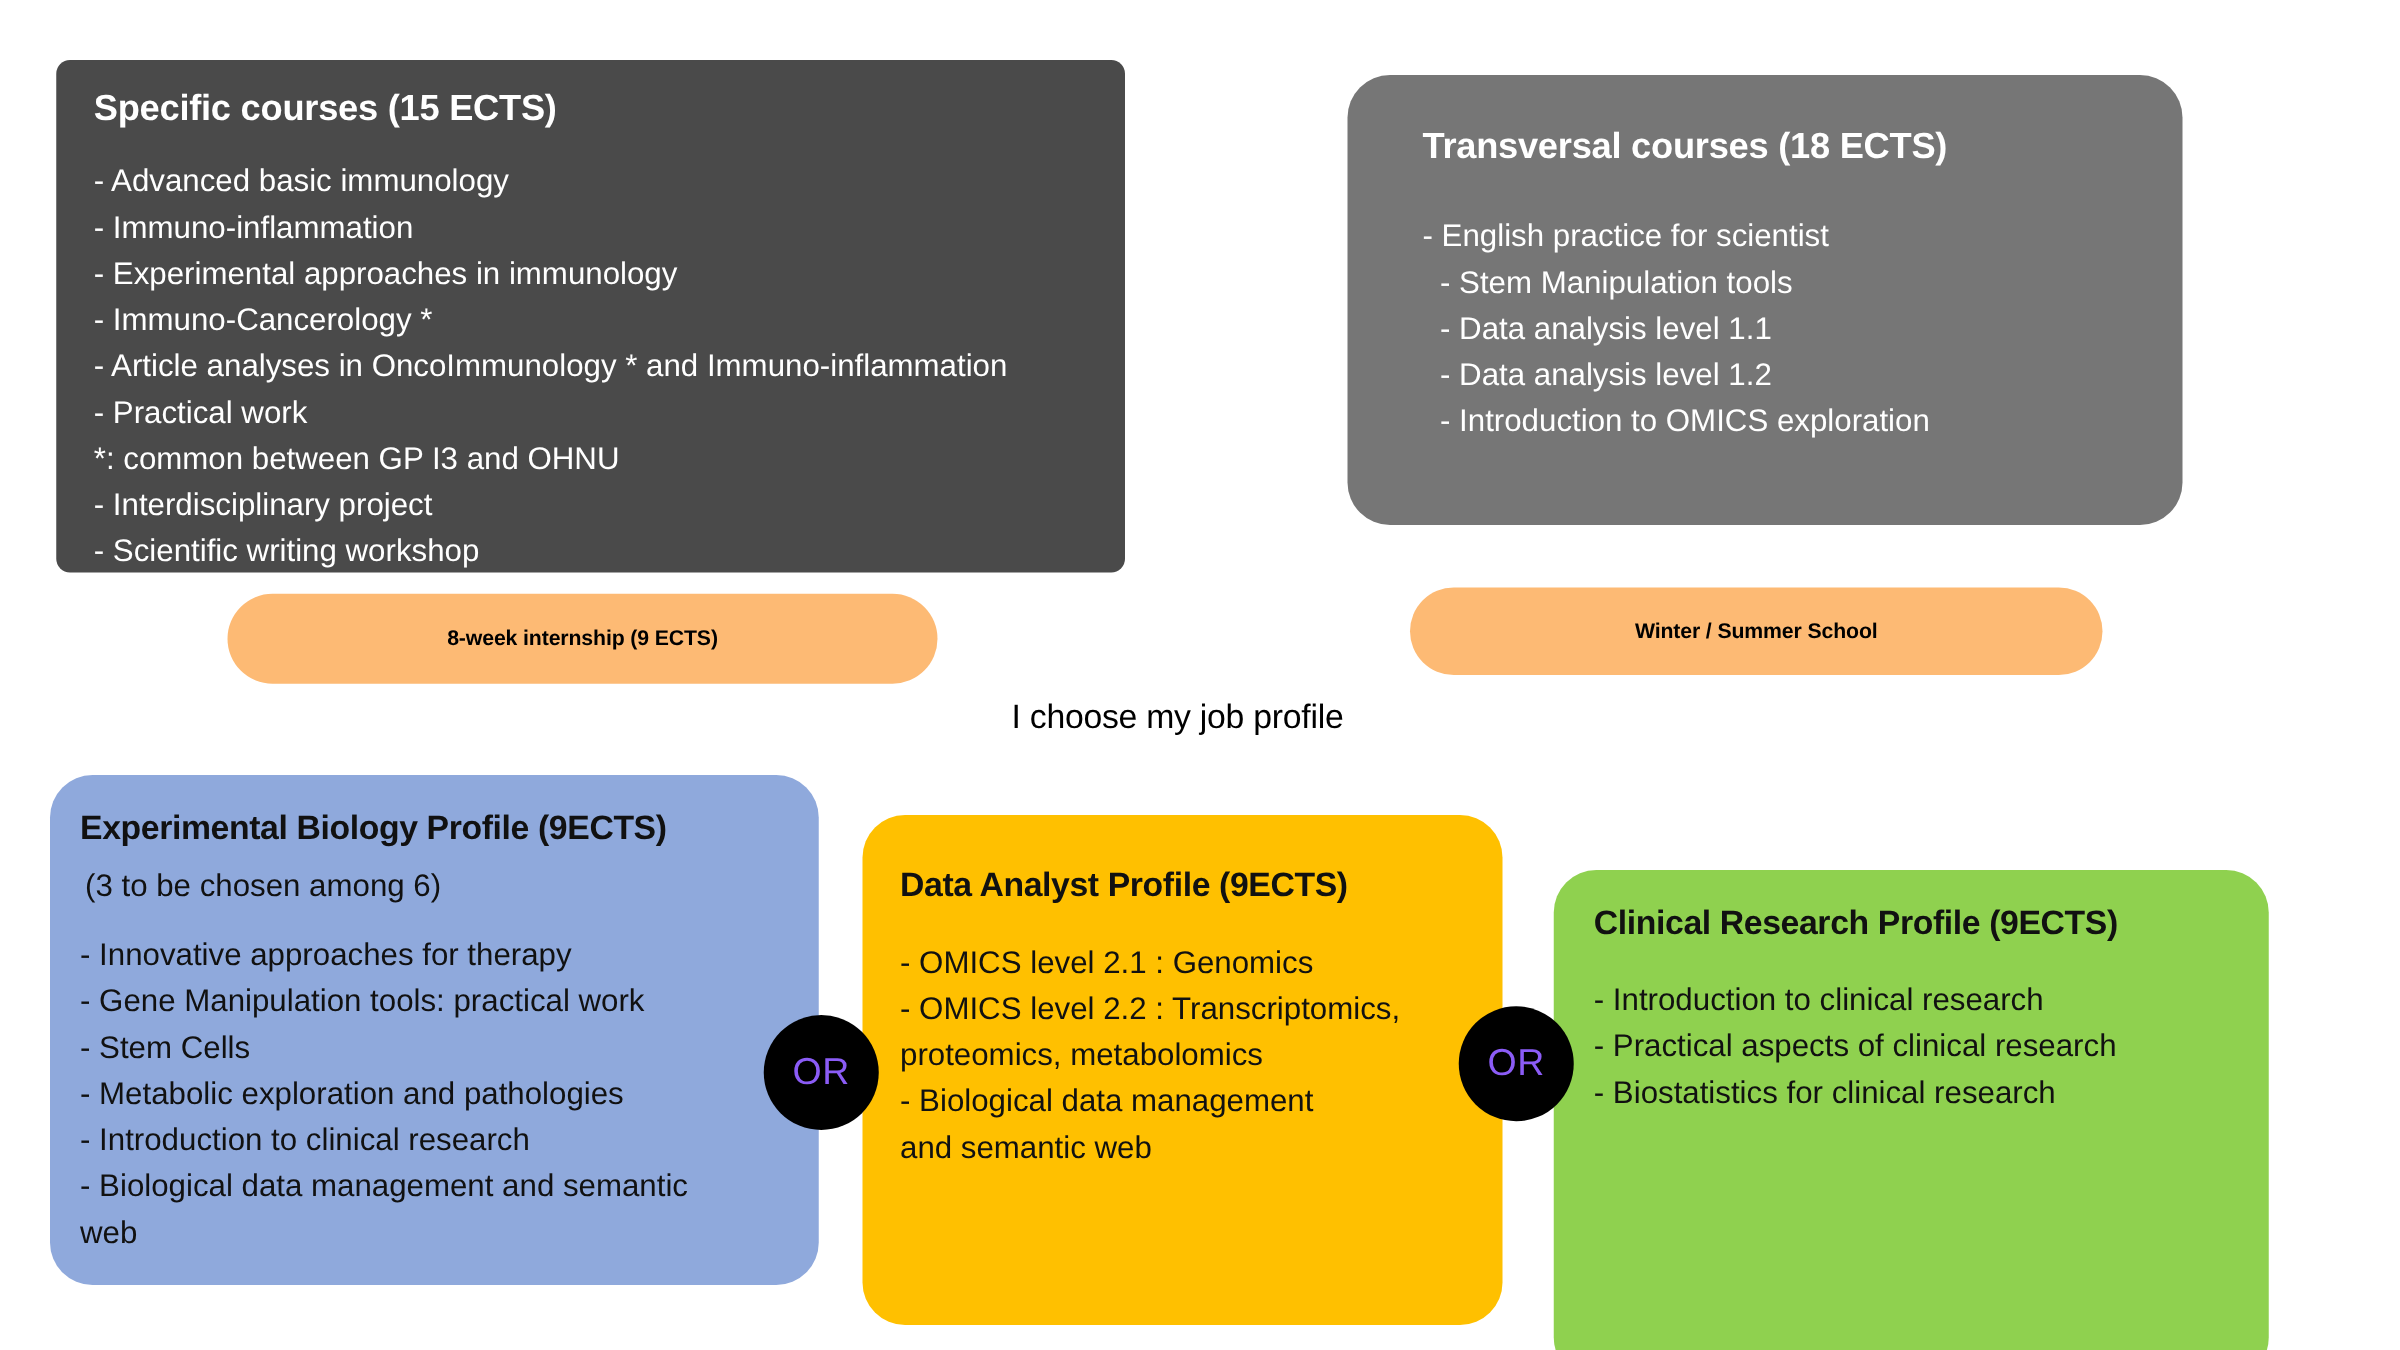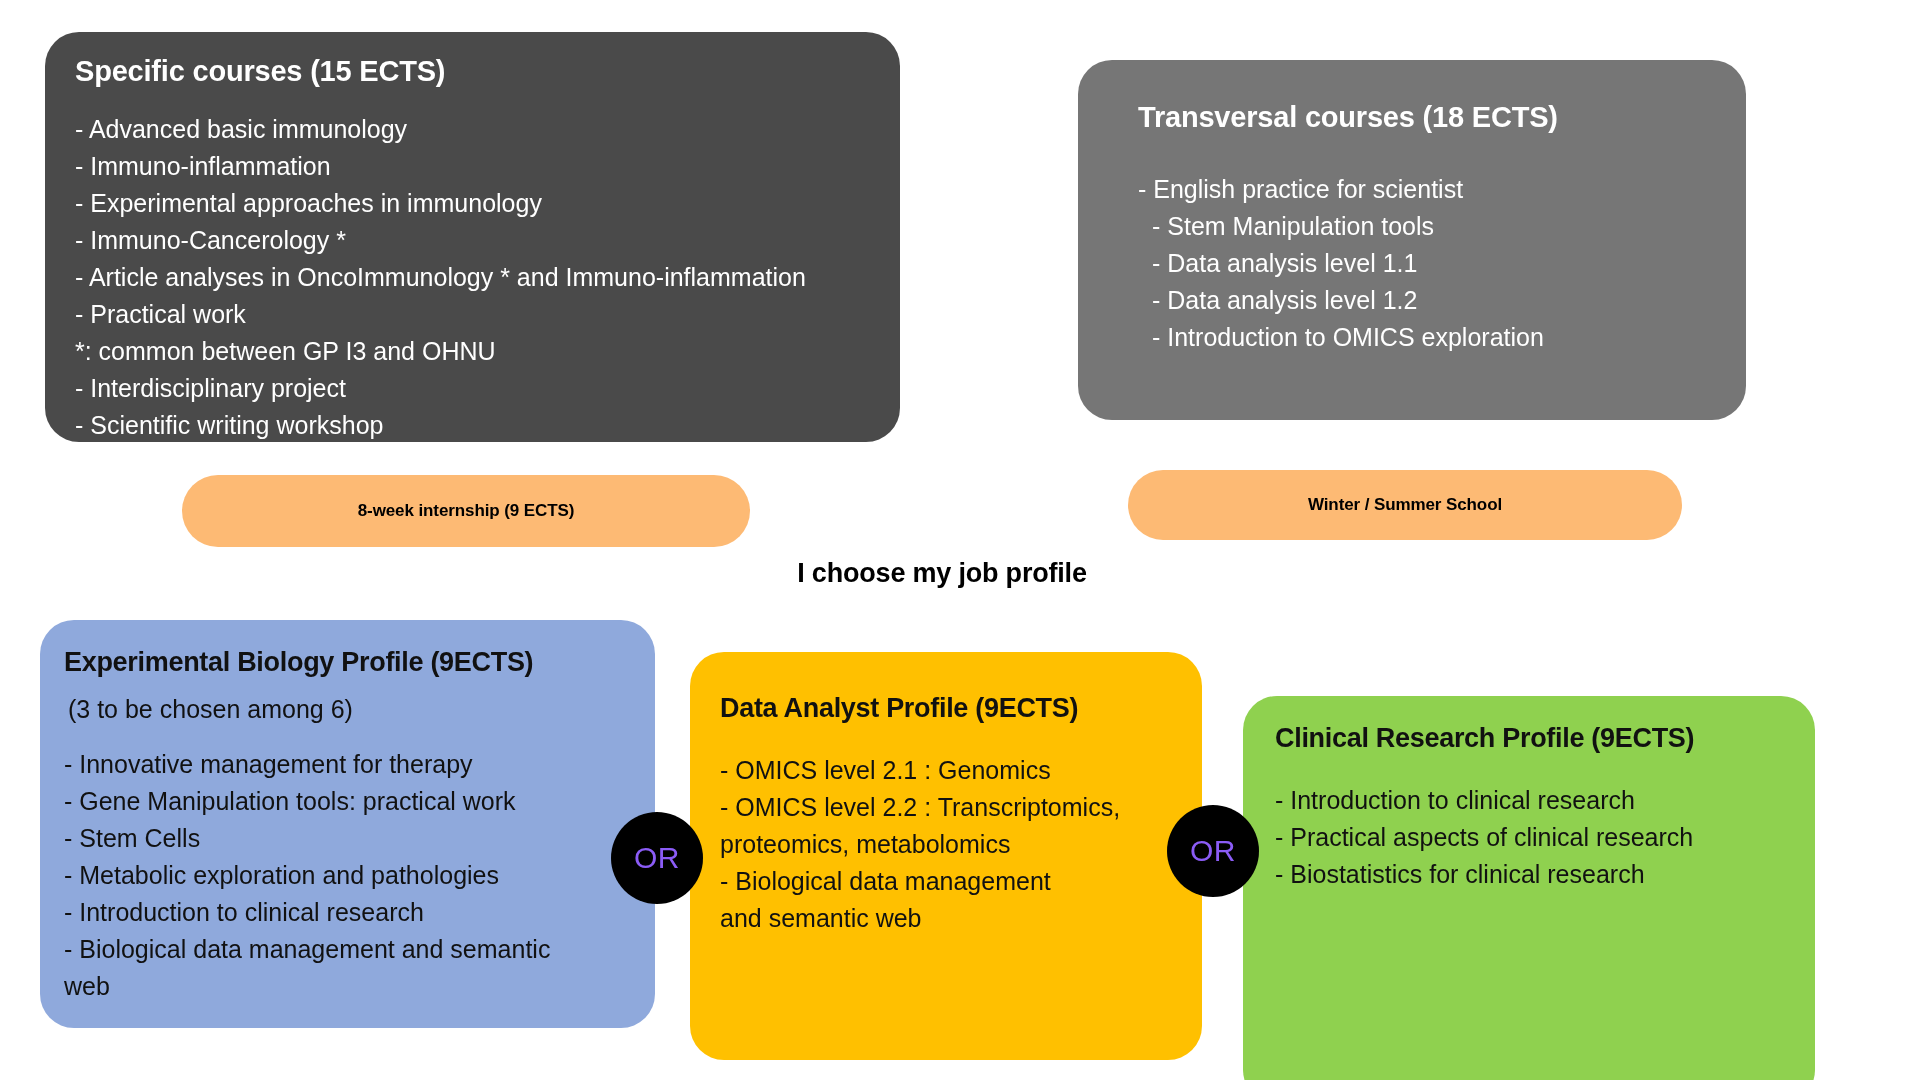--- a/index.html
+++ b/index.html
@@ -24,25 +24,26 @@
   
   .panel {
     position: absolute;
     box-sizing: border-box;
     border-radius: 34px;
     color: #ffffff;
   }
 
   .panel-specific {
     left: 45px;
-    top: 32px;
+    top: 48px;
     width: 855px;
     height: 410px;
     background: #4a4a4a;
     padding: 22px 30px 0 30px;
+    border-radius: 11px;
   }
 
   .panel-transversal {
     left: 1078px;
     top: 60px;
     width: 668px;
     height: 360px;
     background: #767676;
     padding: 40px 30px 0 60px;
   }
@@ -103,21 +104,21 @@
   }
 
   
   .choose-heading {
     position: absolute;
     left: 0;
     right: 0;
     top: 558px;
     text-align: center;
     font-size: 27px;
-    font-weight: bold;
+    font-weight: normal;
     color: #000000;
     letter-spacing: -0.2px;
   }
   .choose-heading-inner {
     display: inline-block;
     margin-left: -36px;
   }
 
   
   .profile {
@@ -231,21 +232,21 @@
   <div class="pill pill-internship">8-week internship (9 ECTS)</div>
   <div class="pill pill-school">Winter / Summer School</div>
 
   <div class="choose-heading">
     <span class="choose-heading-inner">I choose my job profile</span>
   </div>
 
   <div class="profile profile-blue">
     <div class="profile-title">Experimental Biology Profile (9ECTS)</div>
     <div class="profile-sub">(3 to be chosen among 6)</div>
-    <div class="profile-line">- Innovative management for therapy</div>
+    <div class="profile-line">- Innovative approaches for therapy</div>
     <div class="profile-line">- Gene Manipulation tools: practical work</div>
     <div class="profile-line">- Stem Cells</div>
     <div class="profile-line">- Metabolic exploration and pathologies</div>
     <div class="profile-line">- Introduction to clinical research</div>
     <div class="profile-line">- Biological data management and semantic</div>
     <div class="profile-line">web</div>
   </div>
 
   <div class="profile profile-yellow">
     <div class="profile-title">Data Analyst Profile (9ECTS)</div>

